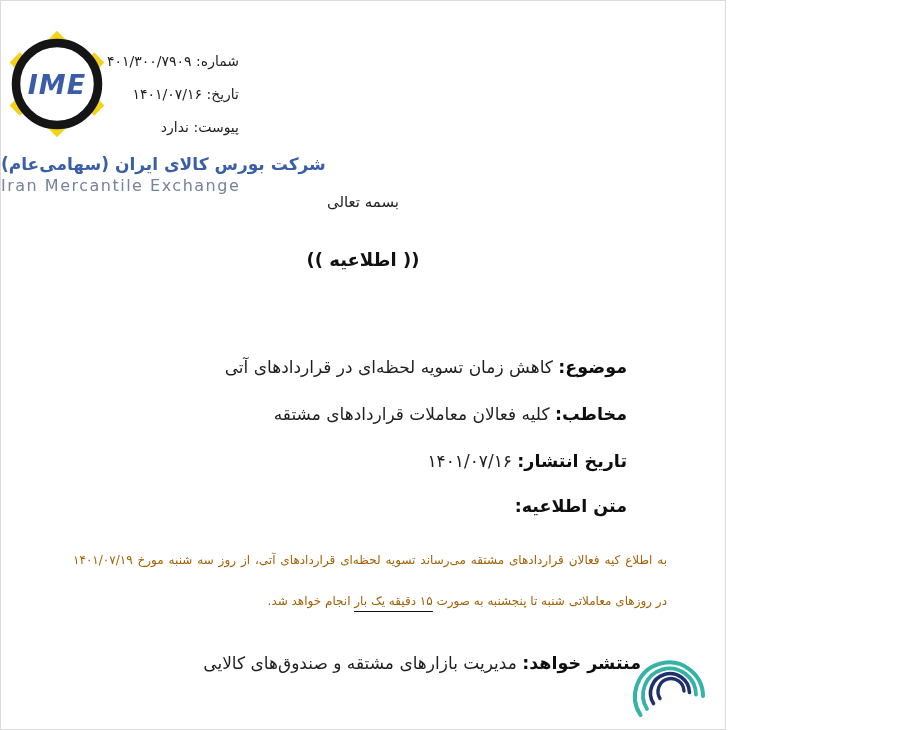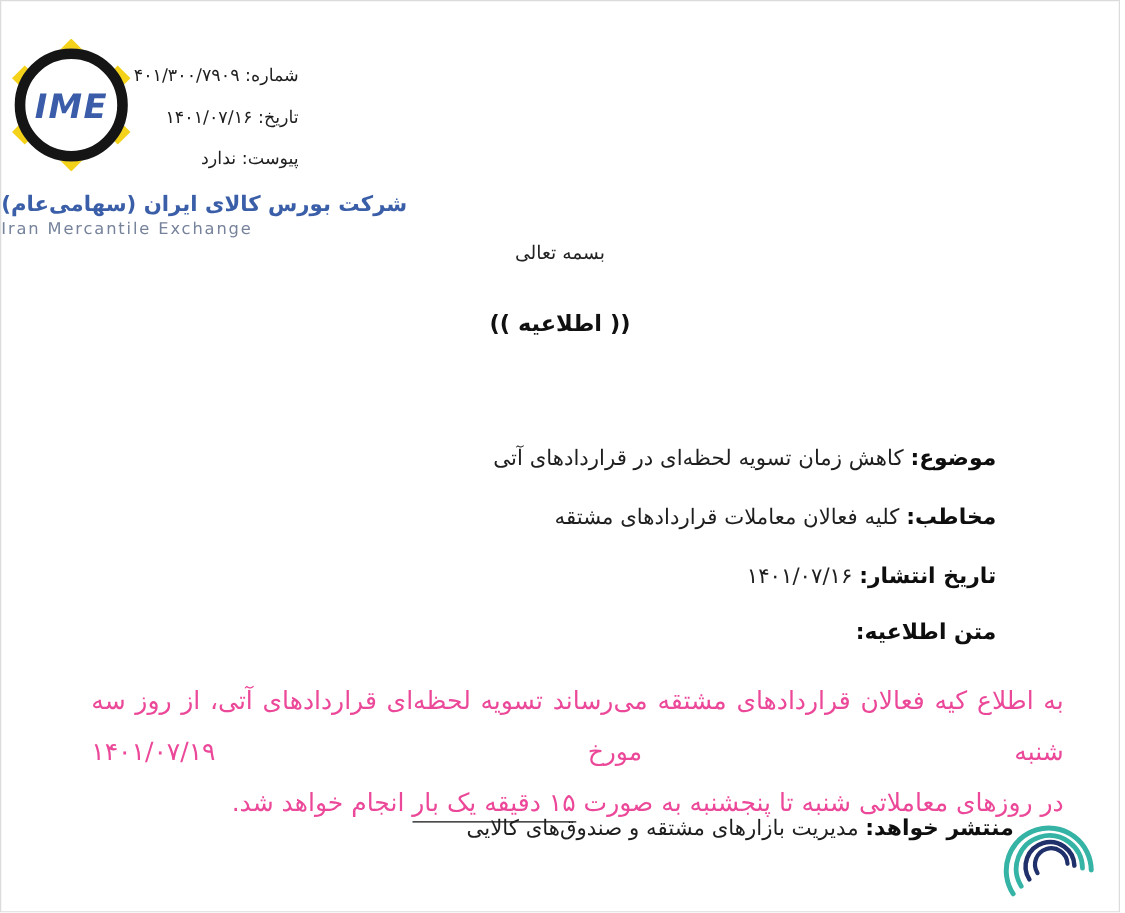--- a/index.html
+++ b/index.html
@@ -3,21 +3,21 @@
 <meta charset="utf-8">
 <style>
   html, body {
     margin: 0;
     padding: 0;
     background: #ffffff;
     font-family: "DejaVu Sans", sans-serif;
   }
   .page {
     position: relative;
-    width: 896px;
+    width: 726px;
     height: 730px;
     background: #ffffff;
     border: 1px solid #dcdcdc;
     box-sizing: border-box;
     overflow: hidden;
     color: #1b1b1b;
   }
 
   
   .meta-block {
@@ -46,21 +46,21 @@
   }
   .brand-fa {
     margin-top: 17px;
     font-size: 17px;
     font-weight: 700;
     color: #3a5fa8;
     direction: rtl;
   }
   .brand-en {
     margin-top: 2px;
-    font-size: 13px;
+    font-size: 16px;
     letter-spacing: 1.5px;
     color: #76839b;
   }
 
   .bismillah {
     position: absolute;
     top: 192px;
     left: 0; right: 0;
     text-align: center;
     direction: rtl;
@@ -94,26 +94,26 @@
   .info-line b { font-weight: 700; font-size: 17.5px; color: #0e0e0e; }
   .line-subject  { top: 356px; }
   .line-audience { top: 403px; }
   .line-pubdate  { top: 450px; }
   .line-bodylbl  { top: 495px; }
 
   
   .body-para {
     position: absolute;
     top: 539px;
-    right: 44px;
+    right: 58px;
     left: 72px;
     direction: rtl;
-    font-size: 20px;
+    font-size: 12px;
     line-height: 41px;
-    color: #ec4899;
+    color: #a16207;
   }
   .body-line1 {
     text-align: justify;
     text-align-last: justify;
     white-space: nowrap-none;
   }
   .body-line2 { text-align: right; }
   .u-seg {
     border-bottom: 1.5px solid #111;
     padding-bottom: 3px;

